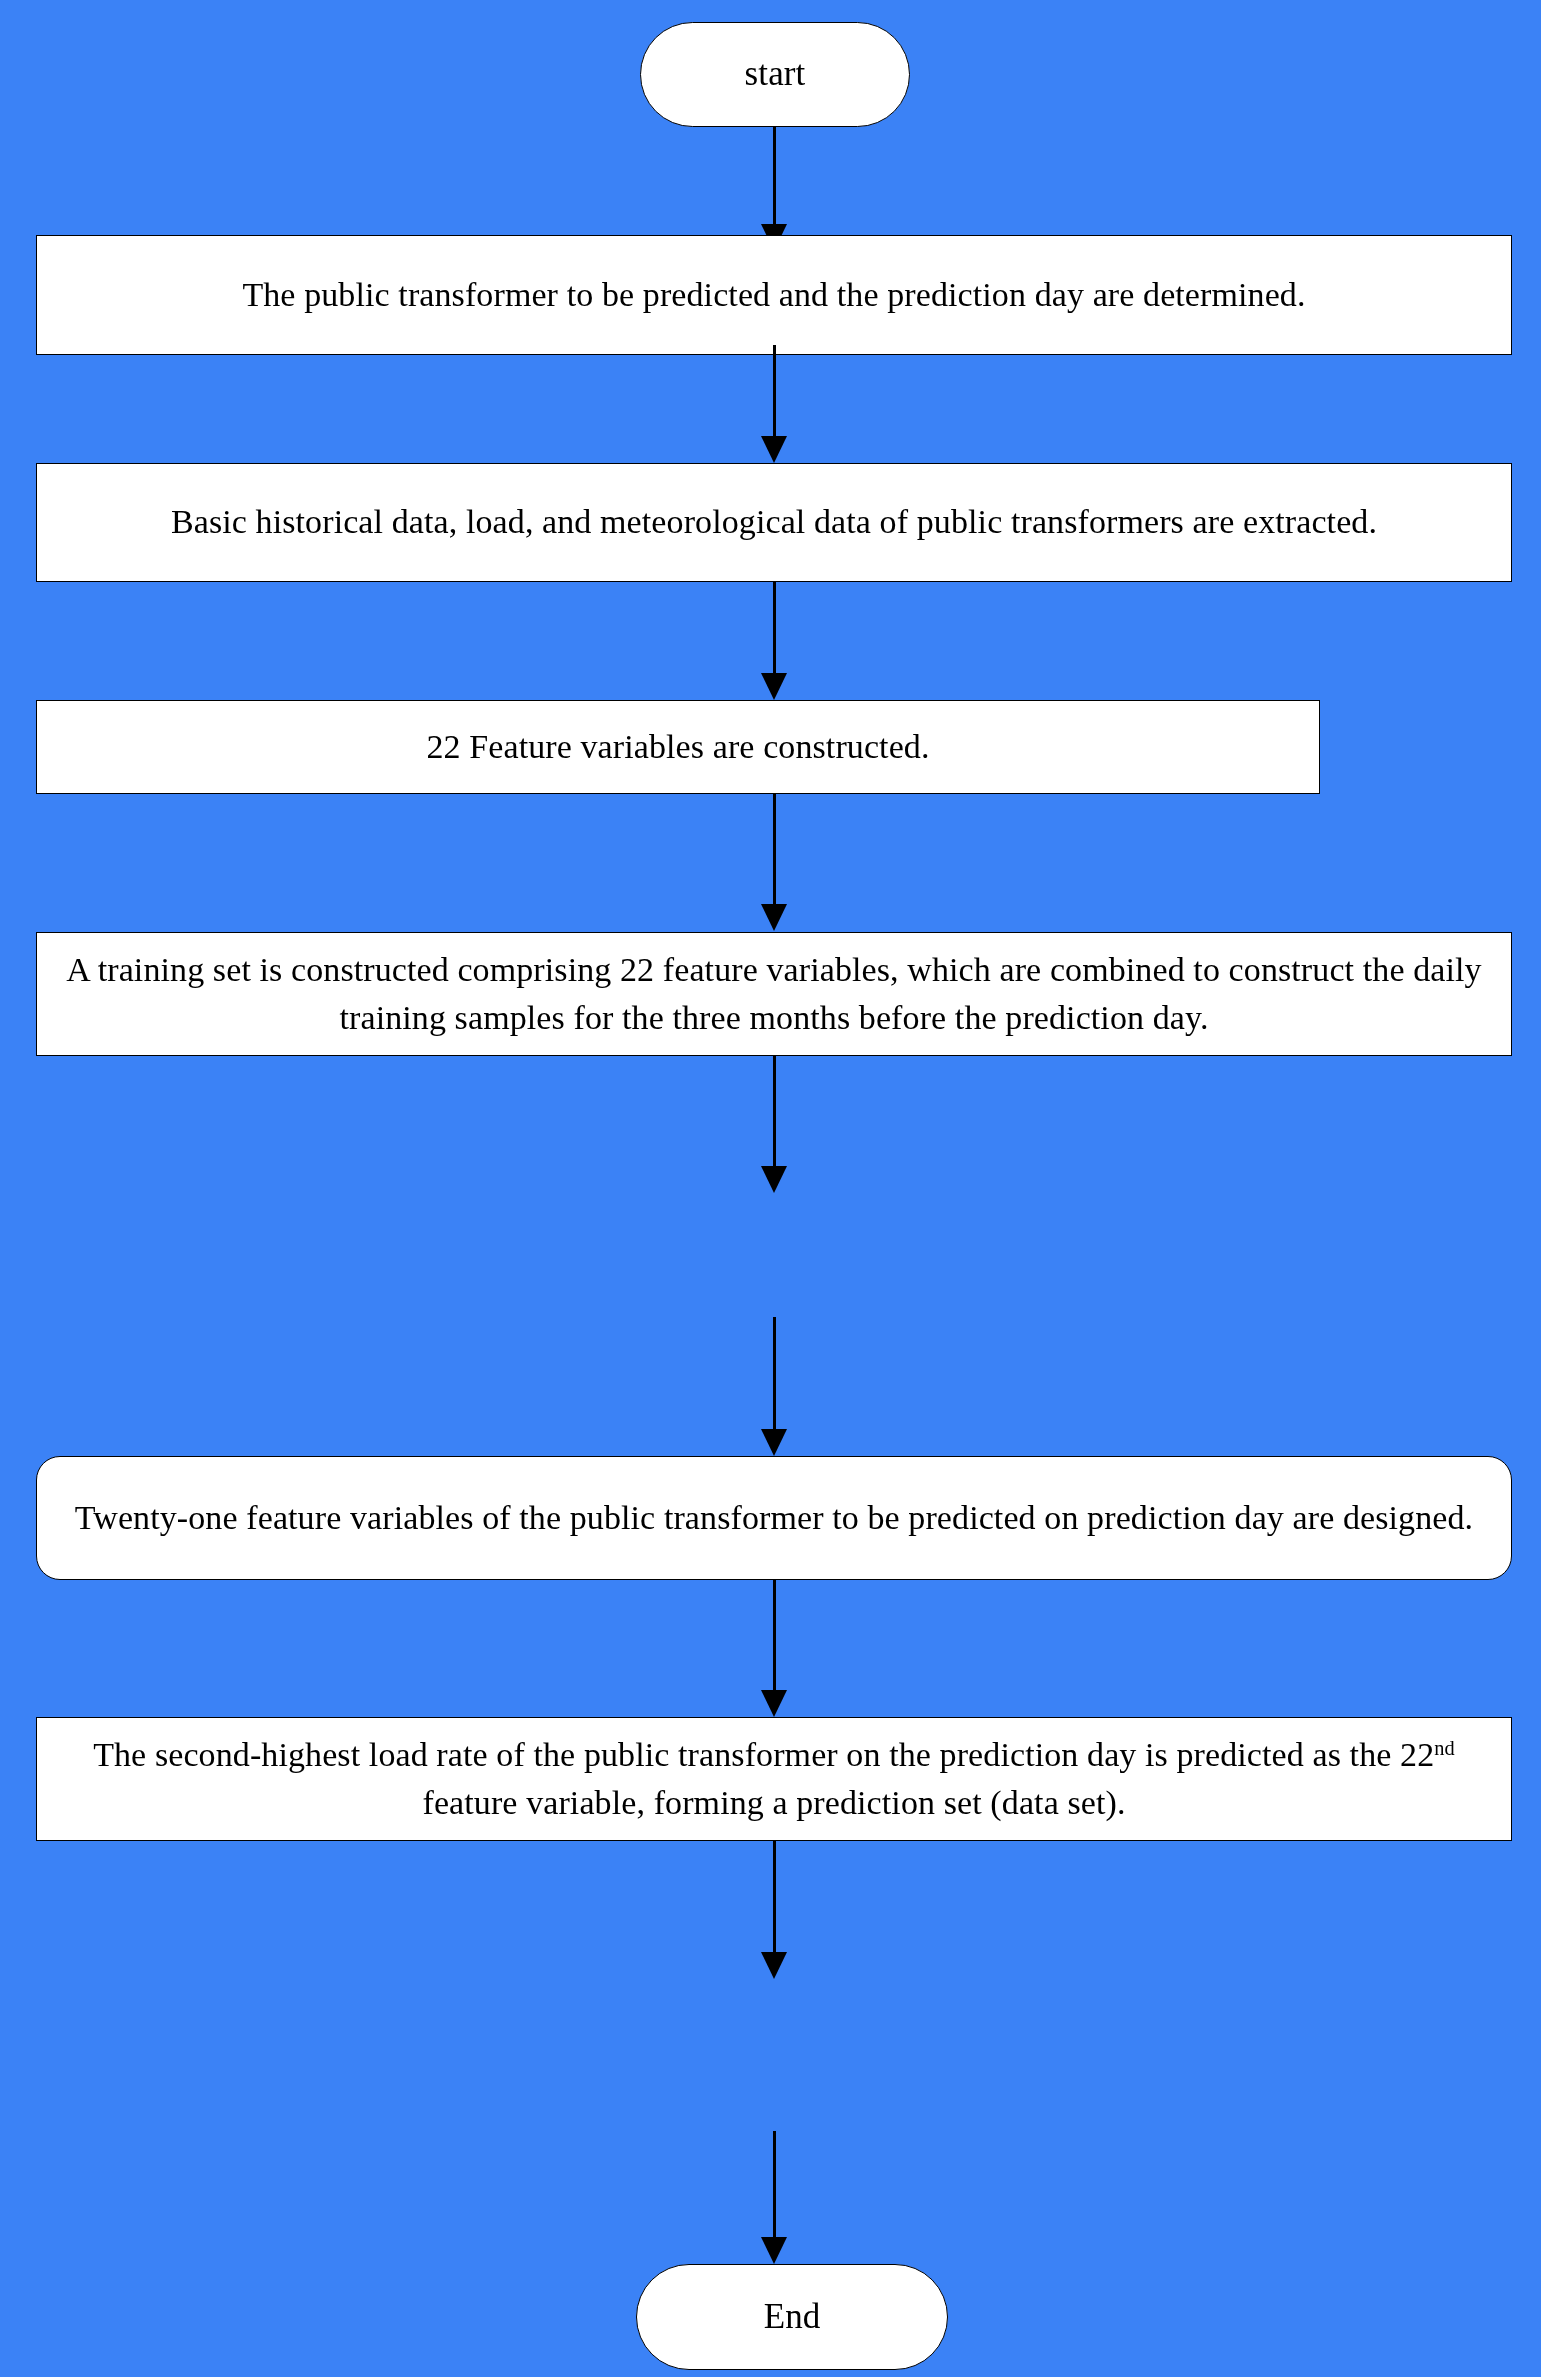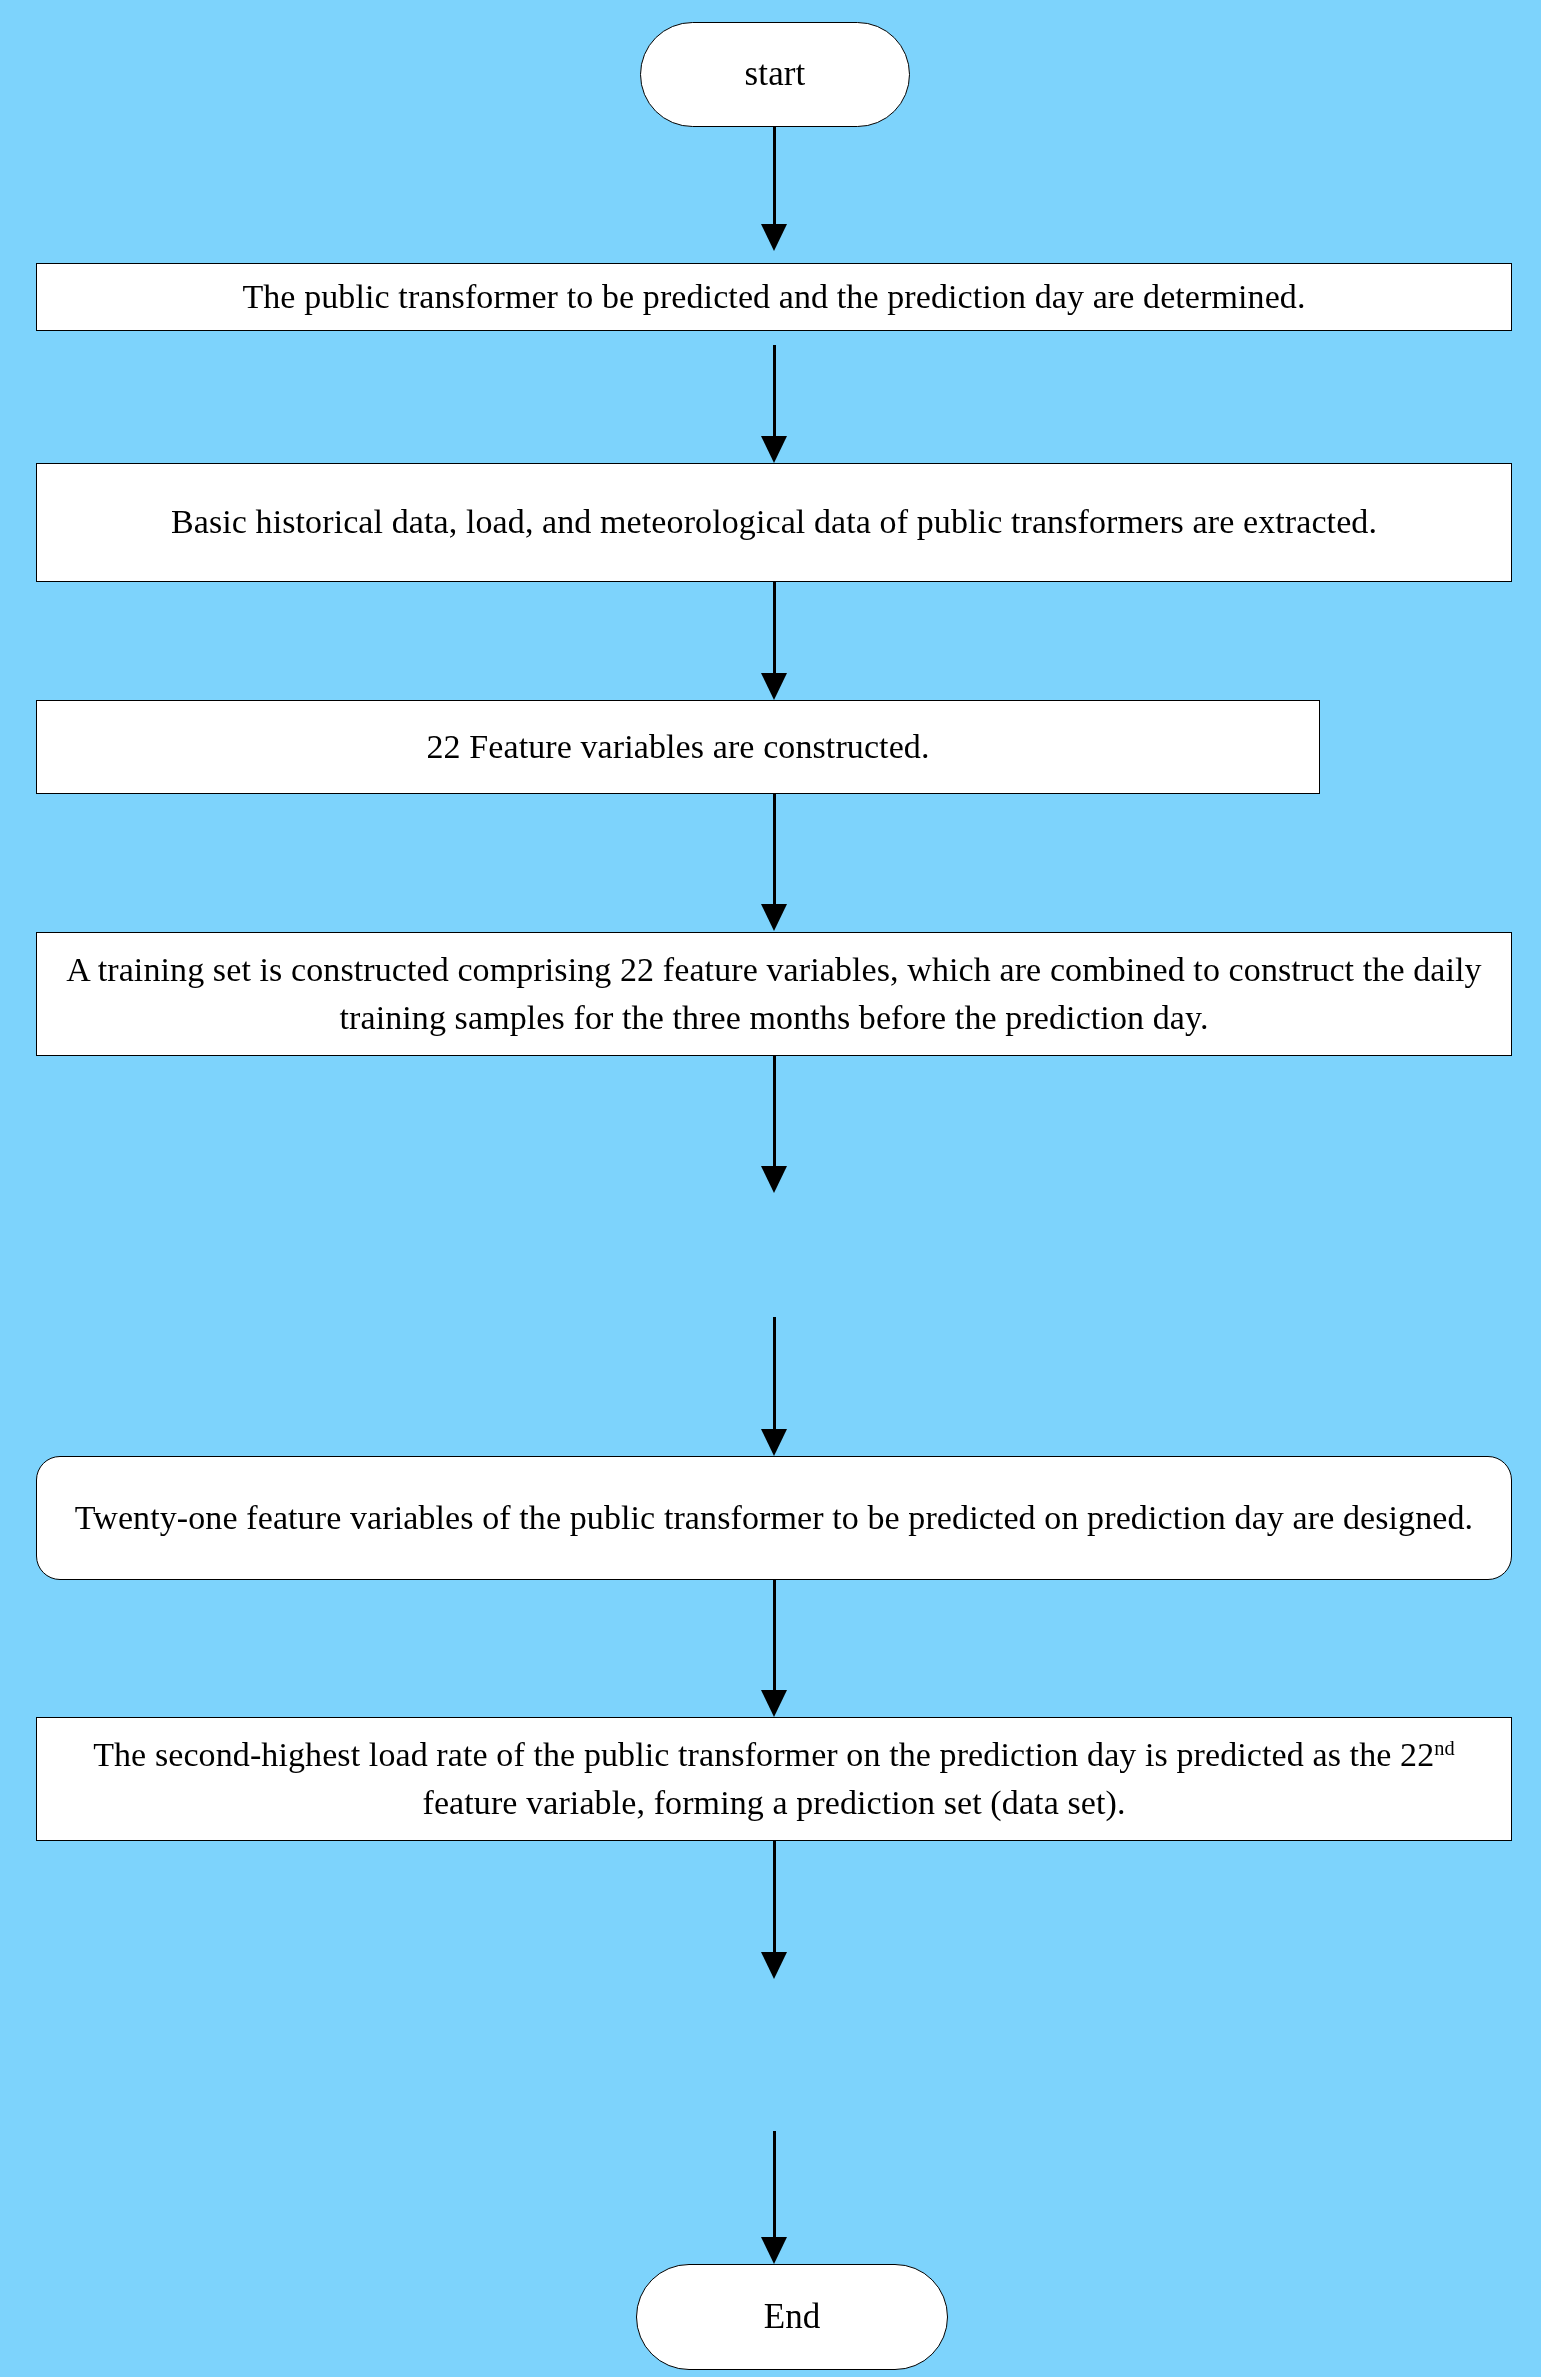--- a/index.html
+++ b/index.html
@@ -10,21 +10,21 @@
   }
   body {
     font-family: "Liberation Serif", "DejaVu Serif", serif;
     color: #000000;
   }
 
   #flow-root {
     position: relative;
     width: 1541px;
     height: 2377px;
-    background: #7dd3fc;
+    background: #3b82f6;
     overflow: hidden;
   }
 
   
   .terminal {
     position: absolute;
     box-sizing: border-box;
     border: 1.9px solid #000000;
     border-radius: 6181px;
     background: #ffffff;
@@ -85,21 +85,21 @@
 
 <div id="flow-root">
 
   <div class="terminal" style="left:640px; top:21.6px; width:270px; height:105px;">
     <span class="node-text">start</span>
   </div>
 
   <div class="connector" style="left:773px; top:127px; height:98px;"></div>
   <div class="arrowhead" style="left:761px; top:224px;"></div>
 
-  <div class="process" style="left:36px; top:263px; width:1476px; height:68px;">
+  <div class="process" style="left:36px; top:235px; width:1476px; height:120px;">
     <span class="node-text">The public transformer to be predicted and the prediction day are determined.</span>
   </div>
 
   <div class="connector" style="left:773px; top:345px; height:91px;"></div>
   <div class="arrowhead" style="left:761px; top:436px;"></div>
 
   <div class="process" style="left:36px; top:463px; width:1476px; height:119px;">
     <span class="node-text">Basic historical data, load, and meteorological data of public transformers are extracted.</span>
   </div>
 

